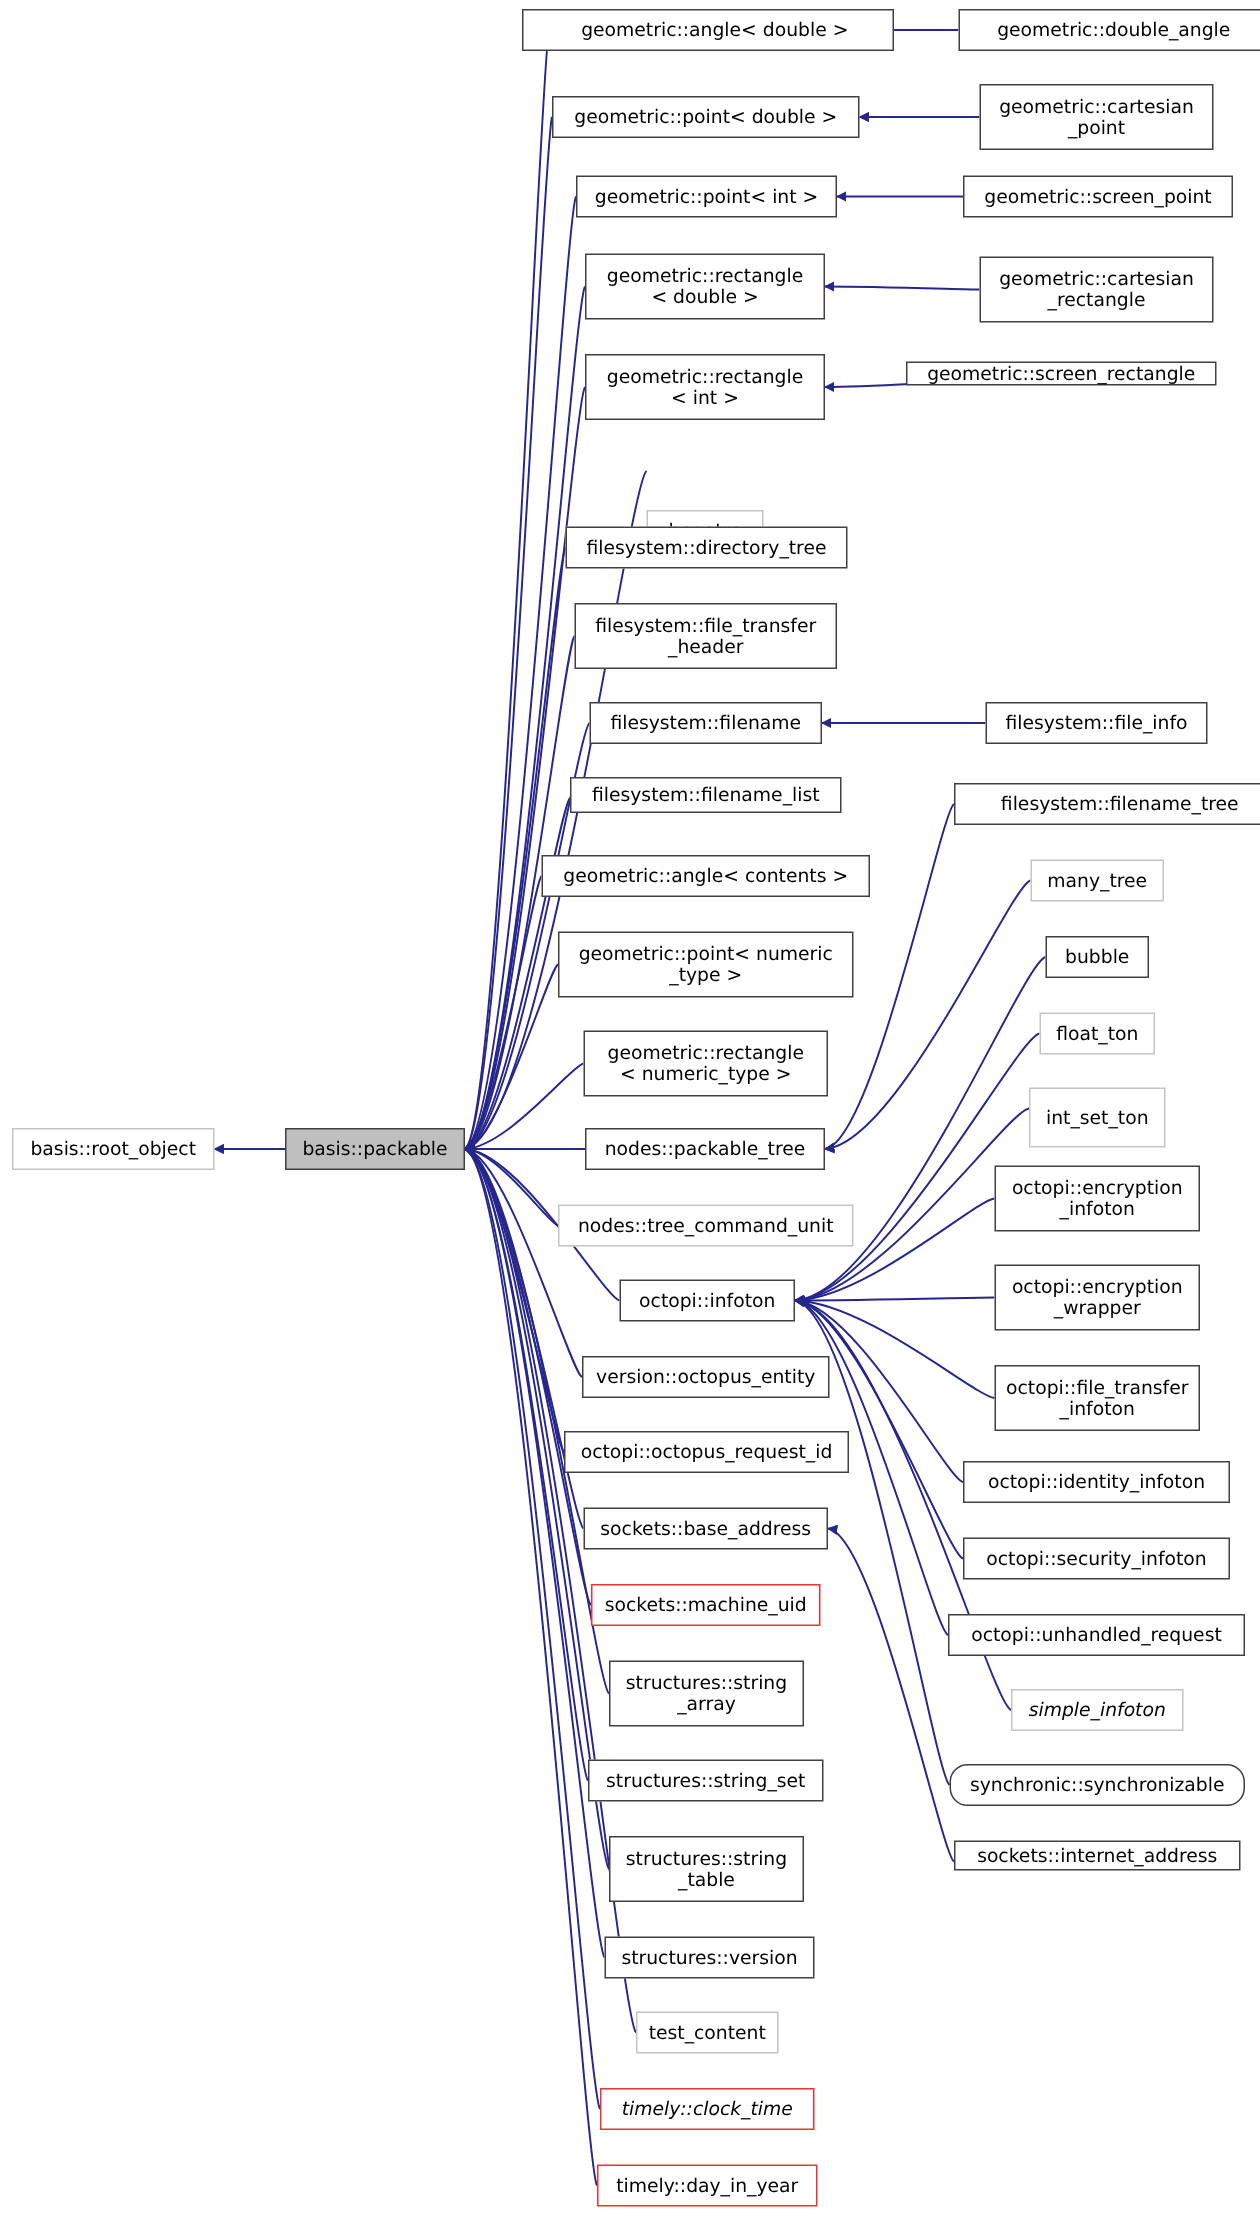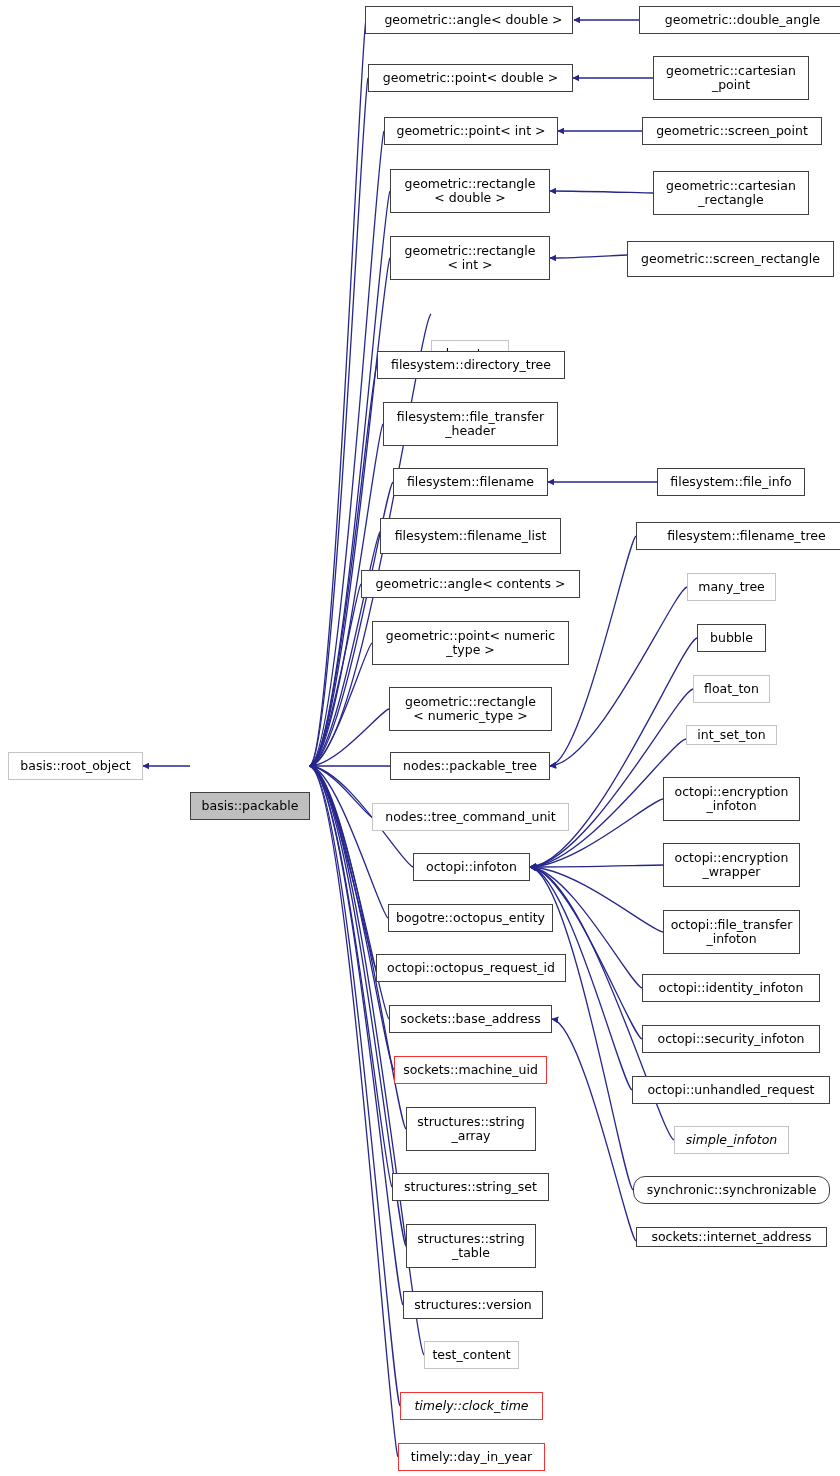--- a/index.html
+++ b/index.html
@@ -95,68 +95,68 @@
       <path d="M 663 932 C 649.7 930.7, 577.348 868.3, 530 867" fill="none" stroke="#26268c" stroke-width="1.3" marker-end="url(#arrow)"></path>
       <path d="M 642 988 C 630.8 985.58, 569.872 869.42, 530 867" fill="none" stroke="#26268c" stroke-width="1.3" marker-end="url(#arrow)"></path>
       <path d="M 642 1039 C 630.8 1035.56, 569.872 870.44, 530 867" fill="none" stroke="#26268c" stroke-width="1.3" marker-end="url(#arrow)"></path>
       <path d="M 632 1090 C 621.8 1085.54, 567.9824215246637 871.46, 530 867" fill="none" stroke="#26268c" stroke-width="1.3" marker-end="url(#arrow)"></path>
       <path d="M 674 1140 C 659.6 1134.54, 586.4606593406593 872.46, 530 867" fill="none" stroke="#26268c" stroke-width="1.3" marker-end="url(#arrow)"></path>
       <path d="M 633 1190 C 622.7 1183.54, 571.7867492260062 873.46, 530 867" fill="none" stroke="#26268c" stroke-width="1.3" marker-end="url(#arrow)"></path>
       <path d="M 636 1241 C 627.6 1236.56, 583.2389189189189 1023.44, 552 1019" fill="none" stroke="#26268c" stroke-width="1.3" marker-end="url(#arrow)"></path>
     </svg>
   <div id="node-layer">
       <div class="node light" style="left: 8px; top: 752px; width: 135px; height: 28px;">basis::root_object</div>
-      <div class="node current" style="left: 190px; top: 752px; width: 120px; height: 28px; margin-top: 40px;">basis::packable</div>
-      <div class="node" style="left: 365px; top: 6px; width: 208px; height: 28px; padding-left: 12px;">geometric::angle&lt; double &gt;</div>
+      <div class="node current" style="left: 190px; top: 752px; width: 120px; height: 28px;">basis::packable</div>
+      <div class="node" style="left: 348px; top: 6px; width: 248px; height: 28px; padding-left: 12px;">geometric::angle&lt; double &gt;</div>
       <div class="node" style="left: 368px; top: 64px; width: 205px; height: 28px;">geometric::point&lt; double &gt;</div>
       <div class="node" style="left: 384px; top: 117px; width: 174px; height: 28px;">geometric::point&lt; int &gt;</div>
       <div class="node" style="left: 390px; top: 169px; width: 160px; height: 44px;">geometric::rectangle
 &lt; double &gt;</div>
       <div class="node" style="left: 390px; top: 236px; width: 160px; height: 44px;">geometric::rectangle
 &lt; int &gt;</div>
       <div class="node light" style="left: 431px; top: 300px; width: 78px; height: 28px; margin-top: 40px;">bogotre</div>
       <div class="node" style="left: 377px; top: 351px; width: 188px; height: 28px;">filesystem::directory_tree</div>
       <div class="node" style="left: 383px; top: 402px; width: 175px; height: 44px;">filesystem::file_transfer
 _header</div>
       <div class="node" style="left: 393px; top: 468px; width: 155px; height: 28px;">filesystem::filename</div>
-      <div class="node" style="left: 380px; top: 518px; width: 181px; height: 36px;">filesystem::filename_list</div>
+      <div class="node" style="left: 380px; top: 518px; width: 181px; height: 24px;">filesystem::filename_list</div>
       <div class="node" style="left: 361px; top: 570px; width: 219px; height: 28px;">geometric::angle&lt; contents &gt;</div>
       <div class="node" style="left: 372px; top: 621px; width: 197px; height: 44px;">geometric::point&lt; numeric
 _type &gt;</div>
       <div class="node" style="left: 389px; top: 687px; width: 163px; height: 44px;">geometric::rectangle
 &lt; numeric_type &gt;</div>
       <div class="node" style="left: 390px; top: 752px; width: 160px; height: 28px;">nodes::packable_tree</div>
       <div class="node light" style="left: 372px; top: 803px; width: 197px; height: 28px;">nodes::tree_command_unit</div>
       <div class="node" style="left: 413px; top: 853px; width: 117px; height: 28px;">octopi::infoton</div>
-      <div class="node" style="left: 388px; top: 904px; width: 165px; height: 28px;">bogotre::octopus_entity</div>
+      <div class="node" style="left: 388px; top: 904px; width: 165px; height: 28px;">version::octopus_entity</div>
       <div class="node" style="left: 376px; top: 954px; width: 190px; height: 28px;">octopi::octopus_request_id</div>
       <div class="node" style="left: 389px; top: 1005px; width: 163px; height: 28px;">sockets::base_address</div>
       <div class="node red" style="left: 394px; top: 1056px; width: 153px; height: 28px;">sockets::machine_uid</div>
       <div class="node" style="left: 406px; top: 1107px; width: 130px; height: 44px;">structures::string
 _array</div>
       <div class="node" style="left: 392px; top: 1173px; width: 157px; height: 28px;">structures::string_set</div>
       <div class="node" style="left: 406px; top: 1224px; width: 130px; height: 44px;">structures::string
 _table</div>
       <div class="node" style="left: 403px; top: 1291px; width: 140px; height: 28px;">structures::version</div>
       <div class="node light" style="left: 424px; top: 1341px; width: 95px; height: 28px;">test_content</div>
       <div class="node red" style="left: 400px; top: 1392px; width: 143px; height: 28px; font-style: italic;">timely::clock_time</div>
       <div class="node red" style="left: 398px; top: 1443px; width: 147px; height: 28px;">timely::day_in_year</div>
       <div class="node" style="left: 639px; top: 6px; width: 207px; height: 28px;">geometric::double_angle</div>
       <div class="node" style="left: 653px; top: 56px; width: 156px; height: 44px;">geometric::cartesian
 _point</div>
       <div class="node" style="left: 642px; top: 117px; width: 180px; height: 28px;">geometric::screen_point</div>
       <div class="node" style="left: 653px; top: 171px; width: 156px; height: 44px;">geometric::cartesian
 _rectangle</div>
-      <div class="node" style="left: 627px; top: 241px; width: 207px; height: 36px;">geometric::screen_rectangle</div>
+      <div class="node" style="left: 604px; top: 241px; width: 207px; height: 16px;">geometric::screen_rectangle</div>
       <div class="node" style="left: 657px; top: 468px; width: 148px; height: 28px;">filesystem::file_info</div>
       <div class="node" style="left: 636px; top: 522px; width: 221px; height: 28px;">filesystem::filename_tree</div>
       <div class="node light" style="left: 687px; top: 573px; width: 89px; height: 28px;">many_tree</div>
       <div class="node" style="left: 697px; top: 624px; width: 69px; height: 28px;">bubble</div>
       <div class="node light" style="left: 693px; top: 675px; width: 77px; height: 28px;">float_ton</div>
-      <div class="node light" style="left: 686px; top: 725px; width: 91px; height: 20px;">int_set_ton</div>
+      <div class="node light" style="left: 686px; top: 725px; width: 91px; height: 40px;">int_set_ton</div>
       <div class="node" style="left: 663px; top: 777px; width: 137px; height: 44px;">octopi::encryption
 _infoton</div>
       <div class="node" style="left: 663px; top: 843px; width: 137px; height: 44px;">octopi::encryption
 _wrapper</div>
       <div class="node" style="left: 663px; top: 910px; width: 137px; height: 44px;">octopi::file_transfer
 _infoton</div>
       <div class="node" style="left: 642px; top: 974px; width: 178px; height: 28px;">octopi::identity_infoton</div>
       <div class="node" style="left: 642px; top: 1025px; width: 178px; height: 28px;">octopi::security_infoton</div>
       <div class="node" style="left: 632px; top: 1076px; width: 198px; height: 28px;">octopi::unhandled_request</div>
       <div class="node light" style="left: 674px; top: 1126px; width: 115px; height: 28px; font-style: italic;">simple_infoton</div>

